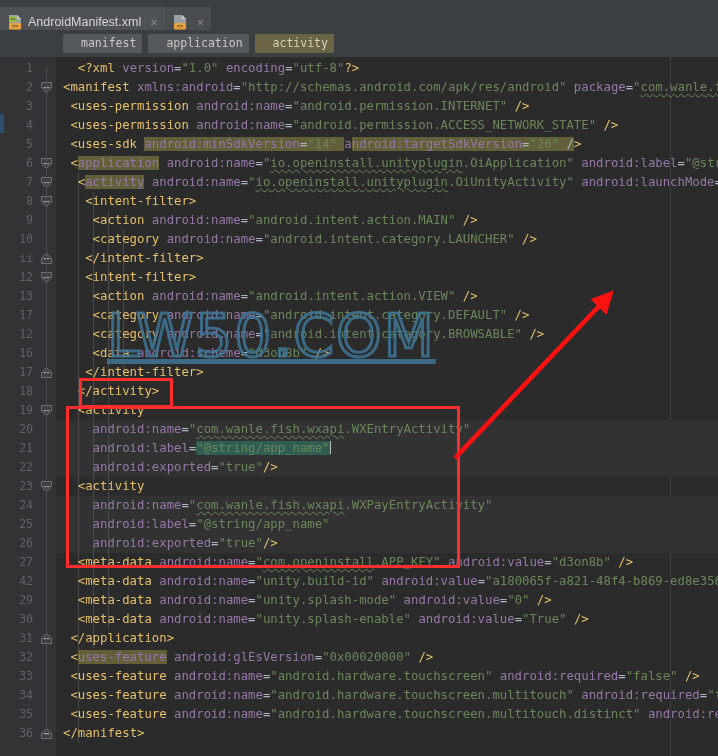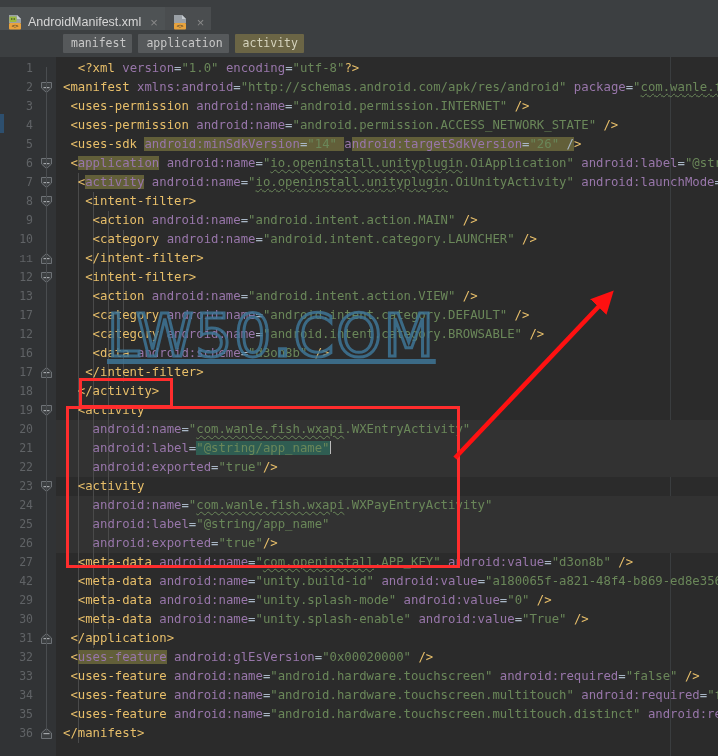--- a/index.html
+++ b/index.html
@@ -39,21 +39,21 @@
 
   
   .crumbbar{
     position:absolute;left:0;top:30px;width:718px;height:27px;
     background:#3c3f41;display:flex;align-items:center;
     padding-left:63px;box-sizing:border-box;gap:6px;
   }
   .crumb{
     font-family:"DejaVu Sans Mono","Liberation Mono",monospace;
     font-size:11.5px;color:#c8c8c8;
-    padding:2px 6px 3px 8px;border-radius:1px;background:#56595b;
+    padding:2px 6px 3px 18px;border-radius:1px;background:#56595b;
   }
   .crumb.sel{background:#6b6545;color:#d5d3bd;}
 
   
   .editor{
     position:absolute;left:0;top:57px;width:718px;height:699px;
     background:#2b2b2b;overflow:hidden;
   }
   .gutter{
     position:absolute;left:0;top:0;width:56px;height:699px;

